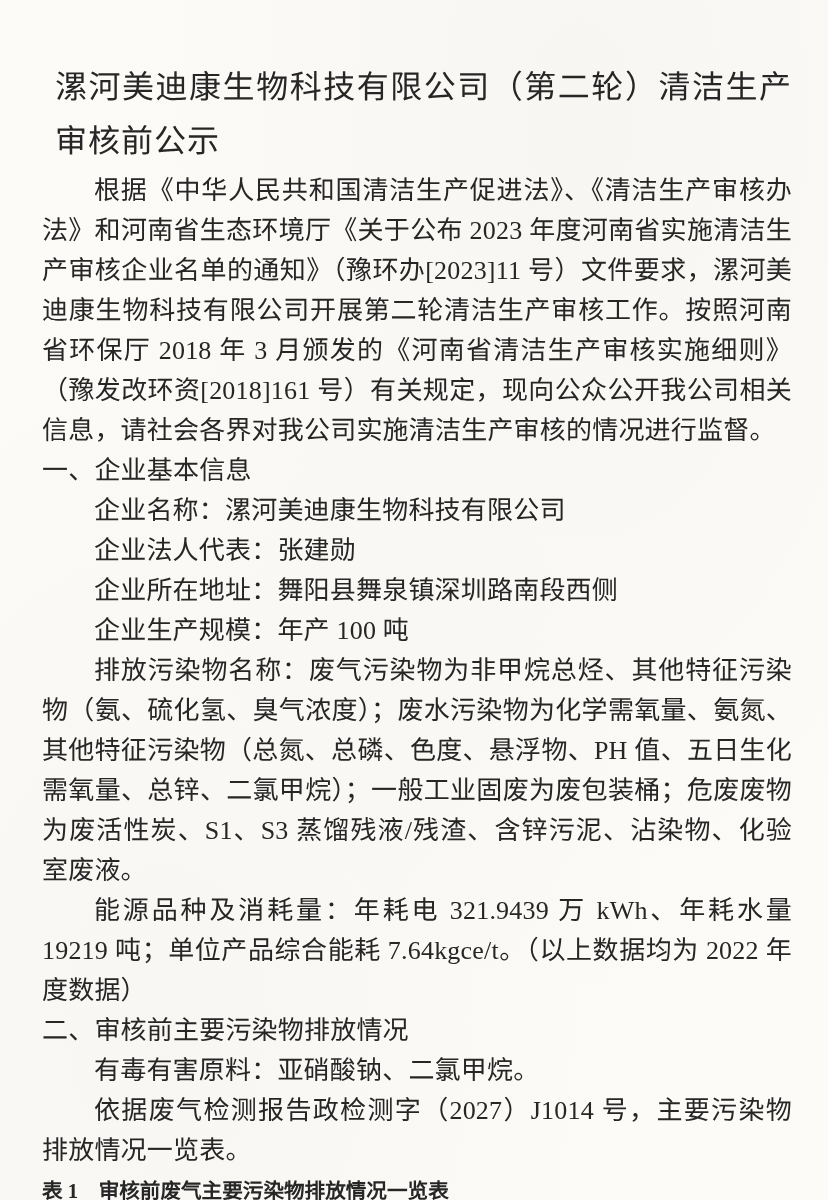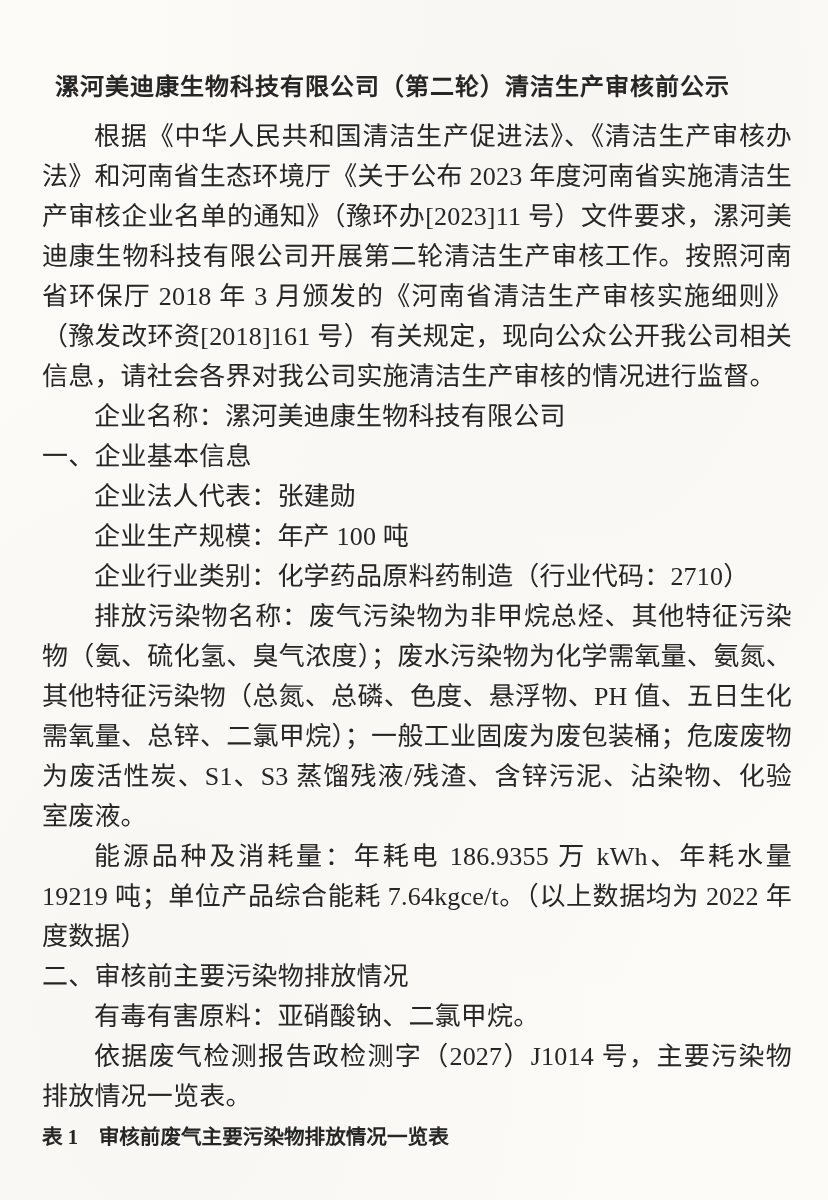--- a/index.html
+++ b/index.html
@@ -20,22 +20,22 @@
     background: #fcfbf8;
     color: #262626;
     padding: 60px 36px 0 42px;
     overflow: hidden;
     
     background-image:
       radial-gradient(ellipse at 70% 10%, rgba(120,110,95,0.035), rgba(0,0,0,0) 60%),
       radial-gradient(ellipse at 20% 85%, rgba(120,110,95,0.03), rgba(0,0,0,0) 55%);
   }
   .doc-title {
-    font-size: 24px;
-    font-weight: 700;
+    font-size: 32px;
+    font-weight: 400;
     line-height: 54px;
     letter-spacing: 1px;
     margin: 0 0 3px 0;
     padding-left: 13px;
     text-align: justify;
     text-justify: inter-character;
   }
   .para {
     font-size: 26px;
     line-height: 40px;
@@ -60,35 +60,35 @@
 </style>
 </head>
 <body>
 
 <div class="page">
 
   <h1 class="doc-title">漯河美迪康生物科技有限公司（第二轮）清洁生产审核前公示</h1>
 
   <p class="para indent">根据《中华人民共和国清洁生产促进法》、《清洁生产审核办法》和河南省生态环境厅《关于公布 2023 年度河南省实施清洁生产审核企业名单的通知》（豫环办[2023]11 号）文件要求，漯河美迪康生物科技有限公司开展第二轮清洁生产审核工作。按照河南省环保厅 2018 年 3 月颁发的《河南省清洁生产审核实施细则》（豫发改环资[2018]161 号）有关规定，现向公众公开我公司相关信息，请社会各界对我公司实施清洁生产审核的情况进行监督。</p>
 
+  <p class="para heading">一、企业基本信息</p>
+
   <p class="para indent">企业名称：漯河美迪康生物科技有限公司</p>
-
-  <p class="para heading">一、企业基本信息</p>
 
   <p class="para indent">企业法人代表：张建勋</p>
 
+  <p class="para indent">企业所在地址：舞阳县舞泉镇深圳路南段西侧</p>
 
   <p class="para indent">企业生产规模：年产 100 吨</p>
 
-  <p class="para indent">企业行业类别：化学药品原料药制造（行业代码：2710）</p>
 
 
   <p class="para indent">排放污染物名称：废气污染物为非甲烷总烃、其他特征污染物（氨、硫化氢、臭气浓度）；废水污染物为化学需氧量、氨氮、其他特征污染物（总氮、总磷、色度、悬浮物、PH 值、五日生化需氧量、总锌、二氯甲烷）；一般工业固废为废包装桶；危废废物为废活性炭、S1、S3 蒸馏残液/残渣、含锌污泥、沾染物、化验室废液。</p>
 
-  <p class="para indent">能源品种及消耗量：年耗电 186.9355 万 kWh、年耗水量 19219 吨；单位产品综合能耗 7.64kgce/t。（以上数据均为 2022 年度数据）</p>
+  <p class="para indent">能源品种及消耗量：年耗电 321.9439 万 kWh、年耗水量 19219 吨；单位产品综合能耗 7.64kgce/t。（以上数据均为 2022 年度数据）</p>
 
   <p class="para heading">二、审核前主要污染物排放情况</p>
 
   <p class="para indent">有毒有害原料：亚硝酸钠、二氯甲烷。</p>
 
   <p class="para indent">依据废气检测报告政检测字（2027）J1014 号，主要污染物排放情况一览表。</p>
 
   <p class="caption">表 1　审核前废气主要污染物排放情况一览表</p>
 
 </div>

